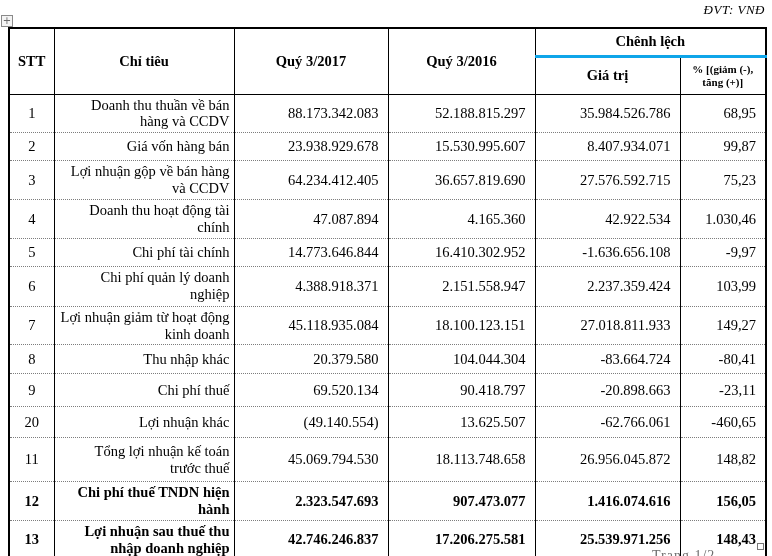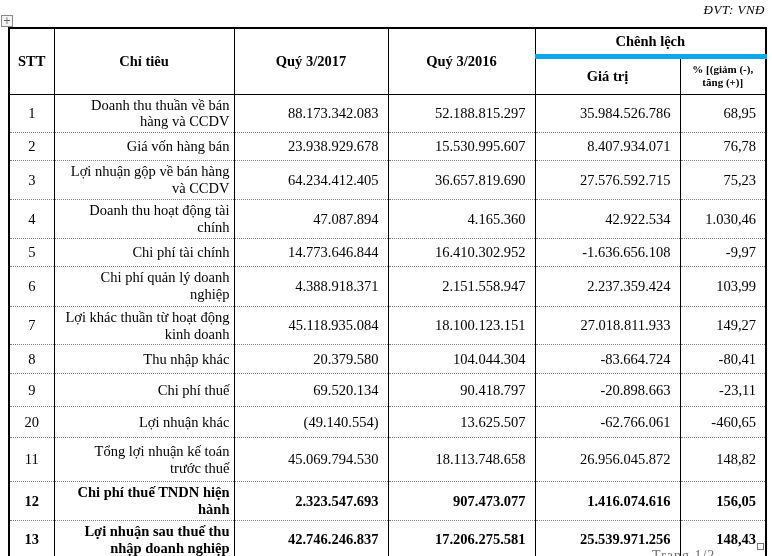--- a/index.html
+++ b/index.html
@@ -45,21 +45,21 @@
     font-size: 14.5px;
   }
   th, td {
     border-left: 1px solid #000;
     vertical-align: middle;
     line-height: 1.16;
     overflow: hidden;
   }
   th { font-weight: bold; text-align: center; padding: 2px 3px; }
   thead th { border-bottom: 1px solid #000; }
-  th.th-diff { border-bottom: 5px solid #0ea5e9; }
+  th.th-diff { border-bottom: 3px solid #0ea5e9; }
   th.th-pct { font-size: 11px; padding: 2px 2px; }
   tbody td { border-top: 1px dotted #7d7d7d; }
   tbody tr:first-child td { border-top: 1px solid #000; }
   td.c-stt { text-align: center; }
   td.c-label { text-align: right; padding: 2px 4px 2px 6px; }
   td.c-num { text-align: right; padding: 2px 9px 2px 2px; margin-top: 32px; }
   tr.bold td { font-weight: bold; }
   .page-footer {
     position: absolute;
     top: 548px;
@@ -116,21 +116,21 @@
     <td class="c-num">52.188.815.297</td>
     <td class="c-num">35.984.526.786</td>
     <td class="c-num">68,95</td>
   </tr>
       <tr style="height: 28px;">
     <td class="c-stt">2</td>
     <td class="c-label">Giá vốn hàng bán</td>
     <td class="c-num">23.938.929.678</td>
     <td class="c-num">15.530.995.607</td>
     <td class="c-num">8.407.934.071</td>
-    <td class="c-num">76,78</td>
+    <td class="c-num">99,87</td>
   </tr>
       <tr style="height: 39px;">
     <td class="c-stt">3</td>
     <td class="c-label">Lợi nhuận gộp về bán hàng và CCDV</td>
     <td class="c-num">64.234.412.405</td>
     <td class="c-num">36.657.819.690</td>
     <td class="c-num">27.576.592.715</td>
     <td class="c-num">75,23</td>
   </tr>
       <tr style="height: 37px;">
@@ -152,21 +152,21 @@
       <tr style="height: 40px;">
     <td class="c-stt">6</td>
     <td class="c-label">Chi phí quản lý doanh nghiệp</td>
     <td class="c-num">4.388.918.371</td>
     <td class="c-num">2.151.558.947</td>
     <td class="c-num">2.237.359.424</td>
     <td class="c-num">103,99</td>
   </tr>
       <tr style="height: 38px;">
     <td class="c-stt">7</td>
-    <td class="c-label">Lợi khác thuần từ hoạt động kinh doanh</td>
+    <td class="c-label">Lợi nhuận giảm từ hoạt động kinh doanh</td>
     <td class="c-num">45.118.935.084</td>
     <td class="c-num">18.100.123.151</td>
     <td class="c-num">27.018.811.933</td>
     <td class="c-num">149,27</td>
   </tr>
       <tr style="height: 29px;">
     <td class="c-stt">8</td>
     <td class="c-label">Thu nhập khác</td>
     <td class="c-num">20.379.580</td>
     <td class="c-num">104.044.304</td>

